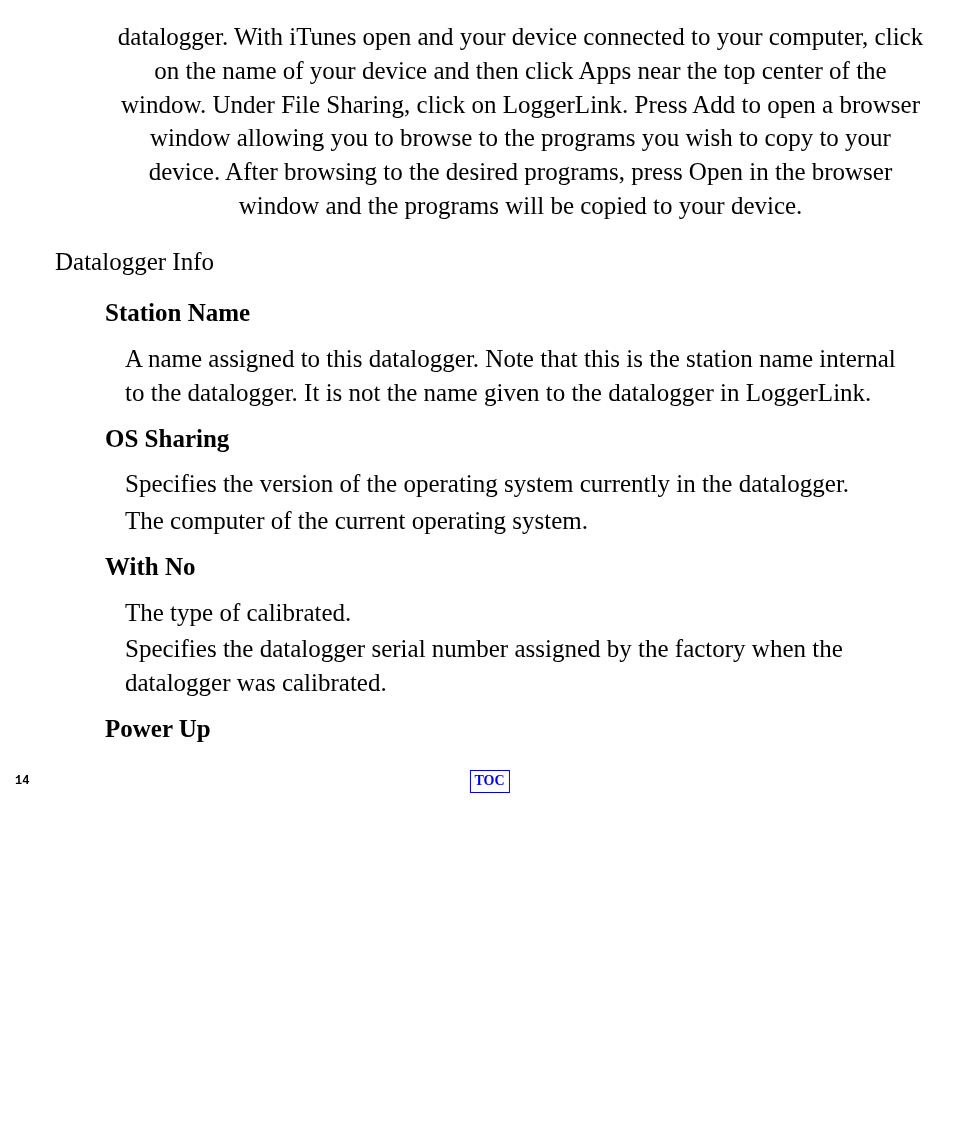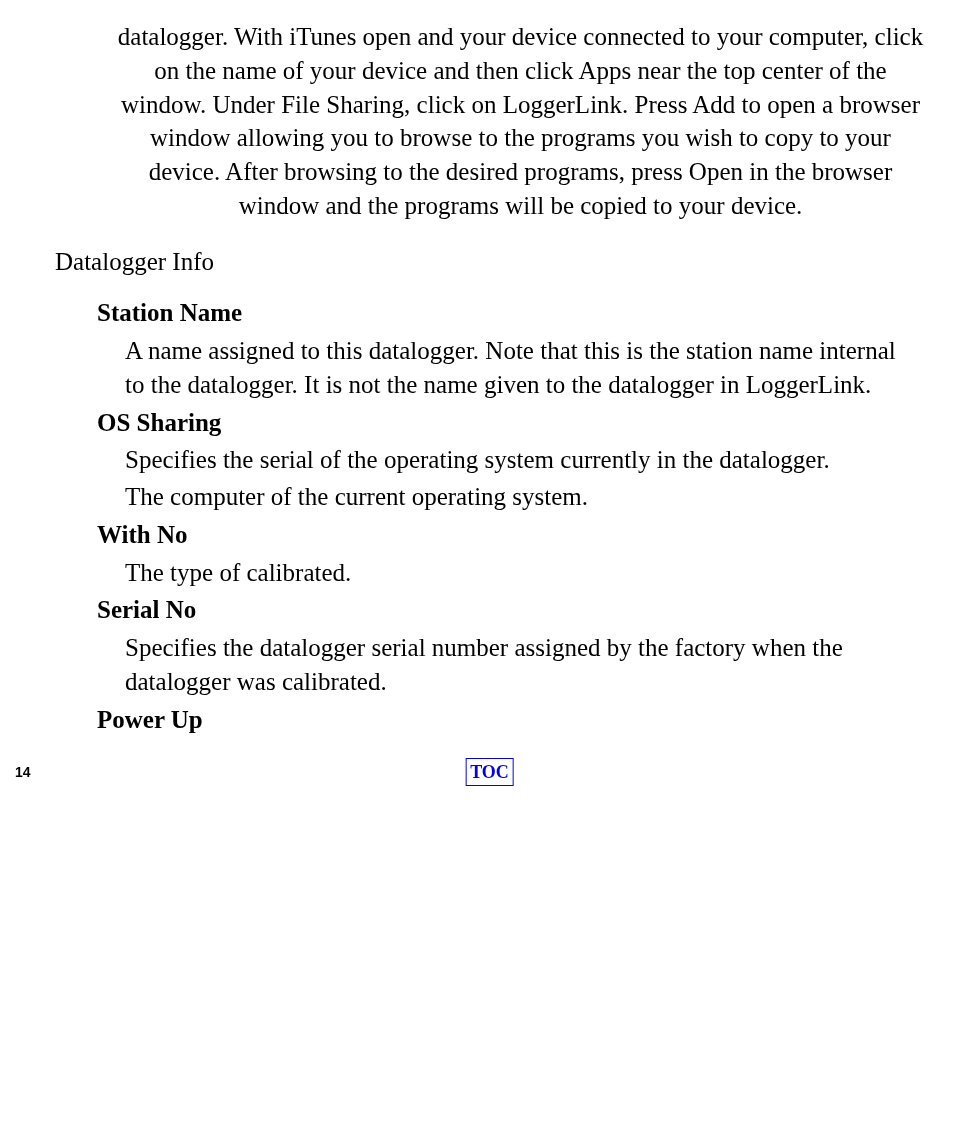--- a/index.html
+++ b/index.html
@@ -19,41 +19,41 @@
     }
     .section-heading {
       font-weight: normal;
       margin: 0 0 18px 0;
     }
     .term-block {
       margin: 0 0 0 38px;
     }
     .term-title {
       font-weight: bold;
-      margin: 4px;
+      margin: 12px;
     }
     .term-desc {
       margin: 0 7px 3px 32px;
     }
     .footer {
       margin-top: 36px;
       display: flex;
       align-items: center;
       position: relative;
     }
     .page-number {
-      font-family: Liberation Sans, sans-serif;
-      font-size: 14px;
+      font-family: Liberation Mono, monospace;
+      font-size: 12px;
       font-weight: bold;
       position: absolute;
       left: -40px;
     }
     .toc-link {
       font-family: "Times New Roman", Times, serif;
-      font-size: 18px;
+      font-size: 14px;
       font-weight: bold;
       color: #0000EE;
       border: 1.5px solid #0000EE;
       padding: 1px 4px;
       text-decoration: none;
       cursor: pointer;
       position: absolute;
       left: 50%;
       transform: translateX(-50%);
     }
@@ -65,34 +65,33 @@
 
 <p class="section-heading">Datalogger Info</p>
 
 <div class="term-block">
   <p class="term-title">Station Name</p>
   <p class="term-desc">A name assigned to this datalogger.  Note that this is the station name internal to the datalogger.  It is not the name given to the datalogger in LoggerLink.</p>
 </div>
 
 <div class="term-block">
   <p class="term-title">OS Sharing</p>
-  <p class="term-desc">Specifies the serial of the operating system currently in the datalogger.</p>
+  <p class="term-desc">Specifies the version of the operating system currently in the datalogger.</p>
 </div>
 
 <div class="term-block">
   <p class="term-desc">The computer of the current operating system.</p>
 </div>
 
 <div class="term-block">
   <p class="term-title">With No</p>
   <p class="term-desc">The type of calibrated.</p>
 </div>
 
 <div class="term-block">
-  <p class="term-title">Serial No</p>
   <p class="term-desc">Specifies the datalogger serial number assigned by the factory when the datalogger was calibrated.</p>
 </div>
 
 <div class="term-block">
   <p class="term-title">Power Up</p>
 </div>
 
 <div class="footer">
   <span class="page-number">14</span>
   <a class="toc-link">TOC</a>

